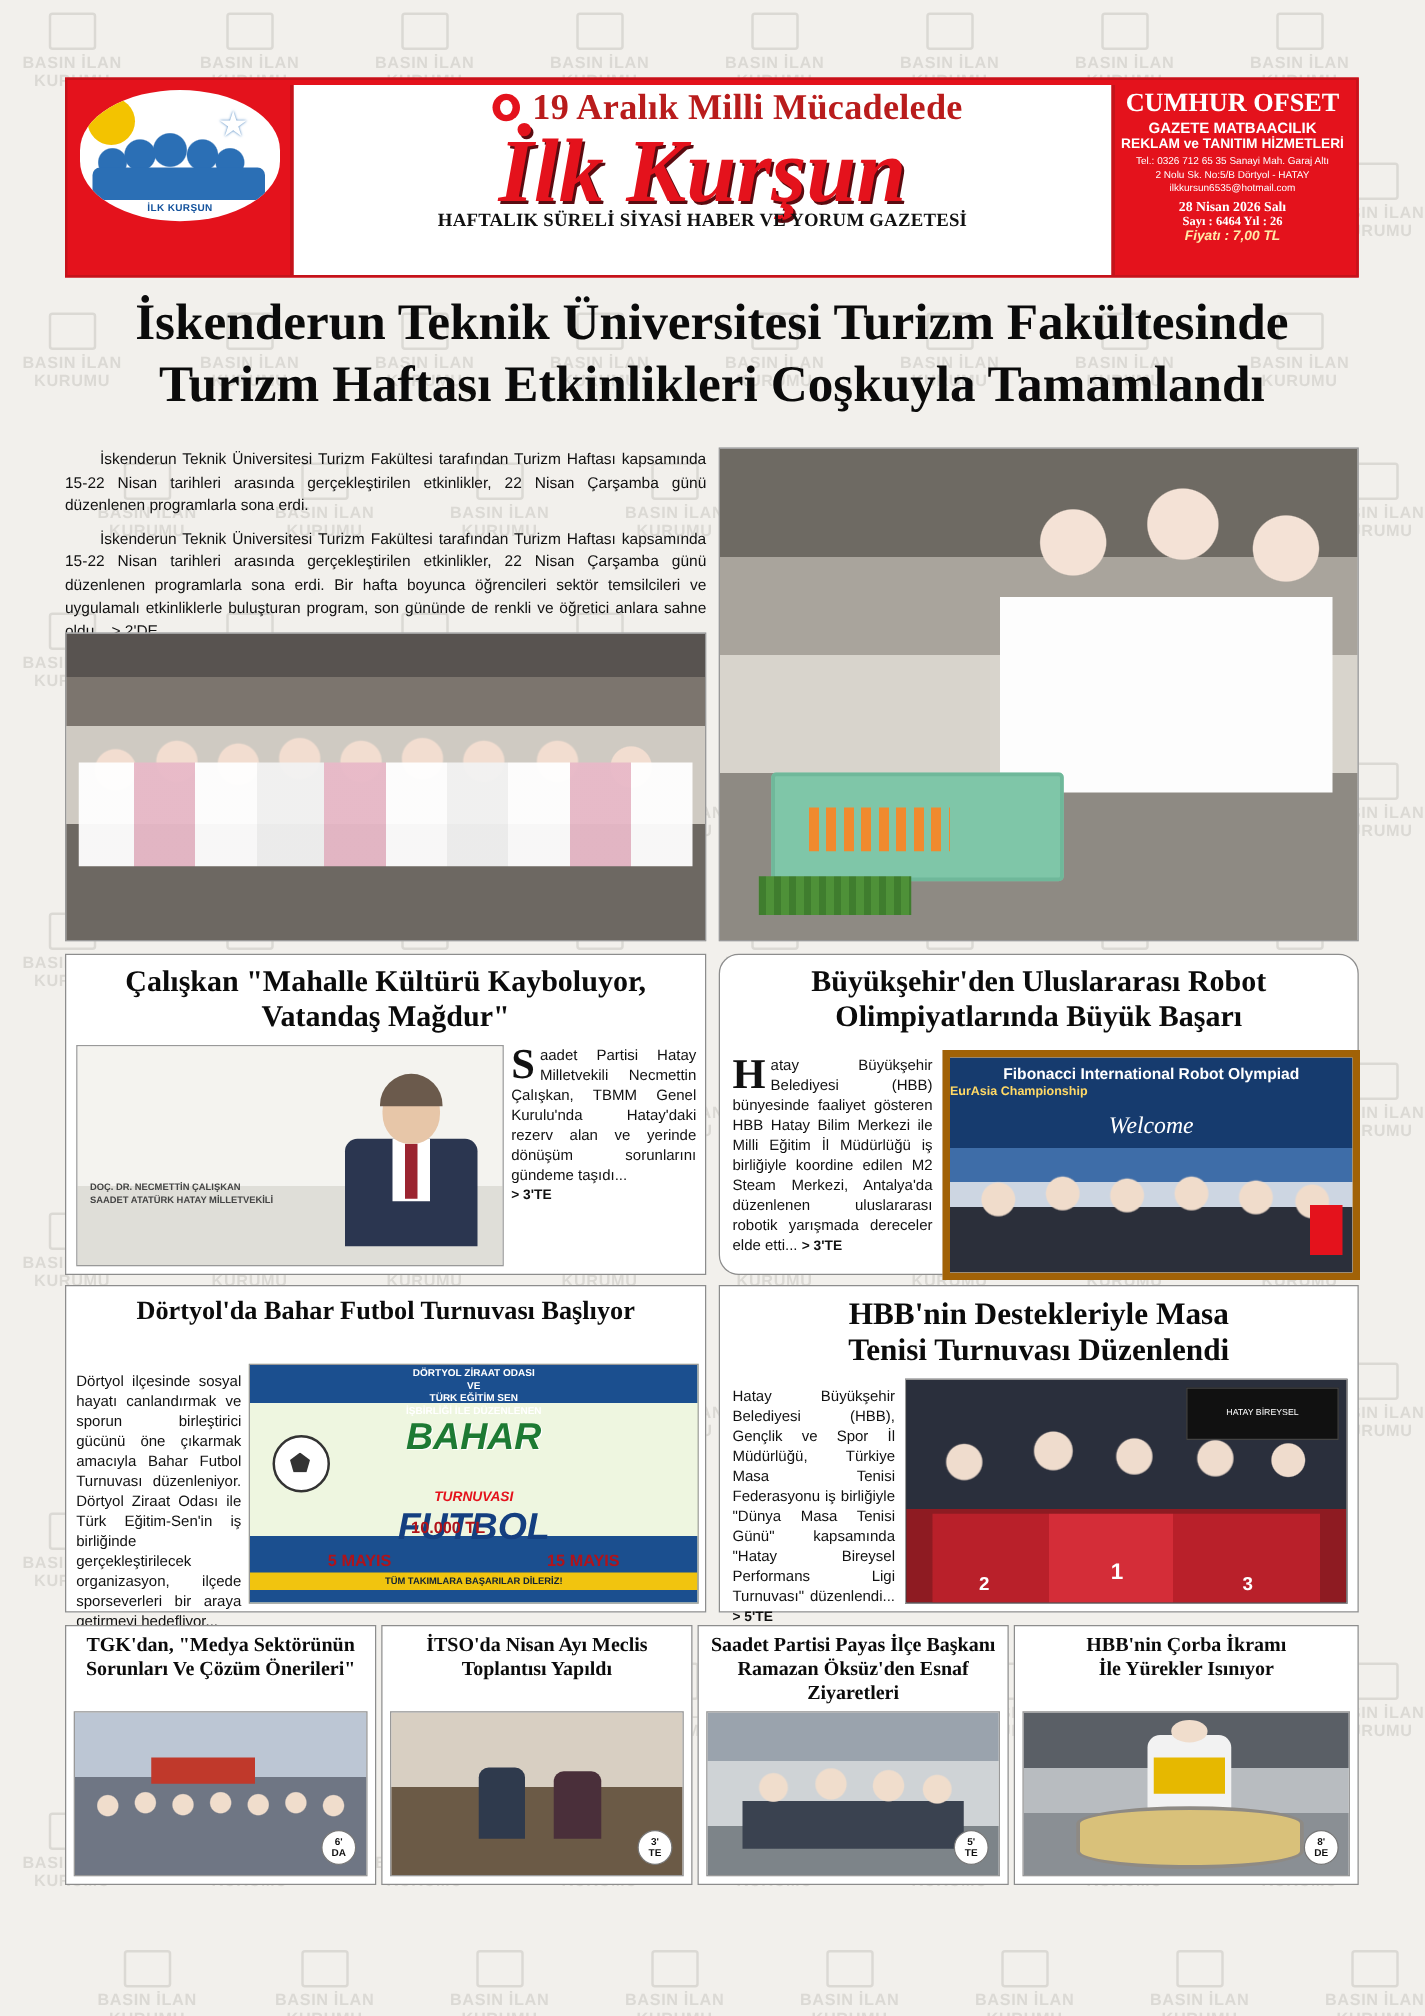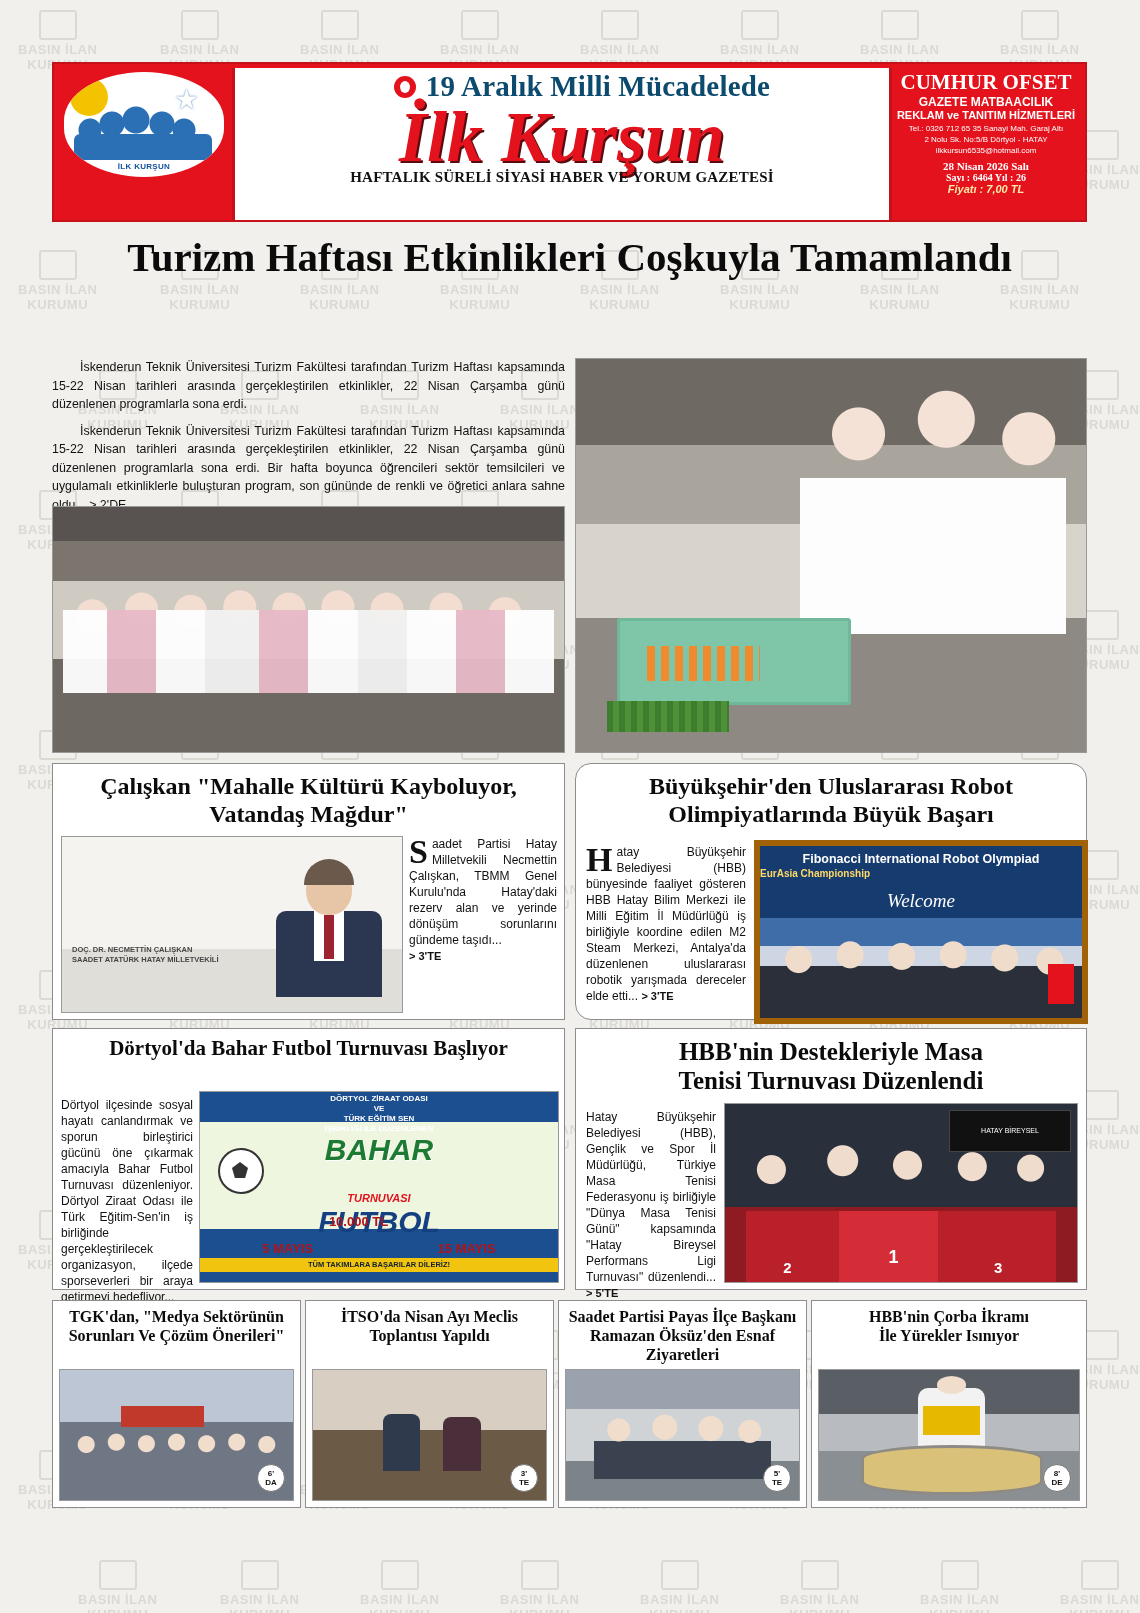--- a/index.html
+++ b/index.html
@@ -75,21 +75,21 @@
   }
   .mast-center{
     position:absolute;left:178px;top:4px;width:660px;height:152px;
     background:#fff;
     border-left:3px solid #c5121a;border-right:3px solid #c5121a;
     box-sizing:border-box;
   }
   .mast-kicker{
     text-align:center;font-size:29px;font-weight:bold;
     font-family:"Liberation Serif", serif;
-    color:#0c4a6e;margin-top:2px;letter-spacing:.2px;
+    color:#b91c1c;margin-top:2px;letter-spacing:.2px;
     padding-left:40px;
   }
   .mast-kicker .dot{
     display:inline-block;width:22px;height:22px;border-radius:50%;
     background:#e4121c;vertical-align:-2px;margin-right:10px;position:relative;
   }
   .mast-kicker .dot:after{
     content:"";position:absolute;left:6px;top:5px;width:10px;height:12px;
     border-radius:50%;background:#fff;
   }
@@ -455,20 +455,21 @@
       <div class="addr">ilkkursun6535@hotmail.com</div>
       <div class="date">28 Nisan 2026 Salı</div>
       <div class="issue">Sayı : 6464 Yıl : 26</div>
       <div class="price">Fiyatı : 7,00 TL</div>
     </div>
 
     <div class="mast-quote">"Benim Türkiye'de En Sadık Dostlarım Dörtyol'dadır." M. Kemal ATATÜRK</div>
   </div>
 
   <div class="lead-h1">
+    <div>İskenderun Teknik Üniversitesi Turizm Fakültesinde</div>
     <div>Turizm Haftası Etkinlikleri Coşkuyla Tamamlandı</div>
   </div>
 
   <div class="lead-col">
     <p>İskenderun Teknik Üniversitesi Turizm Fakültesi tarafından Turizm Haftası kapsamında 15-22 Nisan tarihleri arasında gerçekleştirilen etkinlikler, 22 Nisan Çarşamba günü düzenlenen programlarla sona erdi.</p>
     <p>İskenderun Teknik Üniversitesi Turizm Fakültesi tarafından Turizm Haftası kapsamında 15-22 Nisan tarihleri arasında gerçekleştirilen etkinlikler, 22 Nisan Çarşamba günü düzenlenen programlarla sona erdi. Bir hafta boyunca öğrencileri sektör temsilcileri ve uygulamalı etkinliklerle buluşturan program, son gününde de renkli ve öğretici anlara sahne oldu....&gt; 2'DE</p>
   </div>
 
   <div class="ph img-lead-right">
     <div class="photoB">

